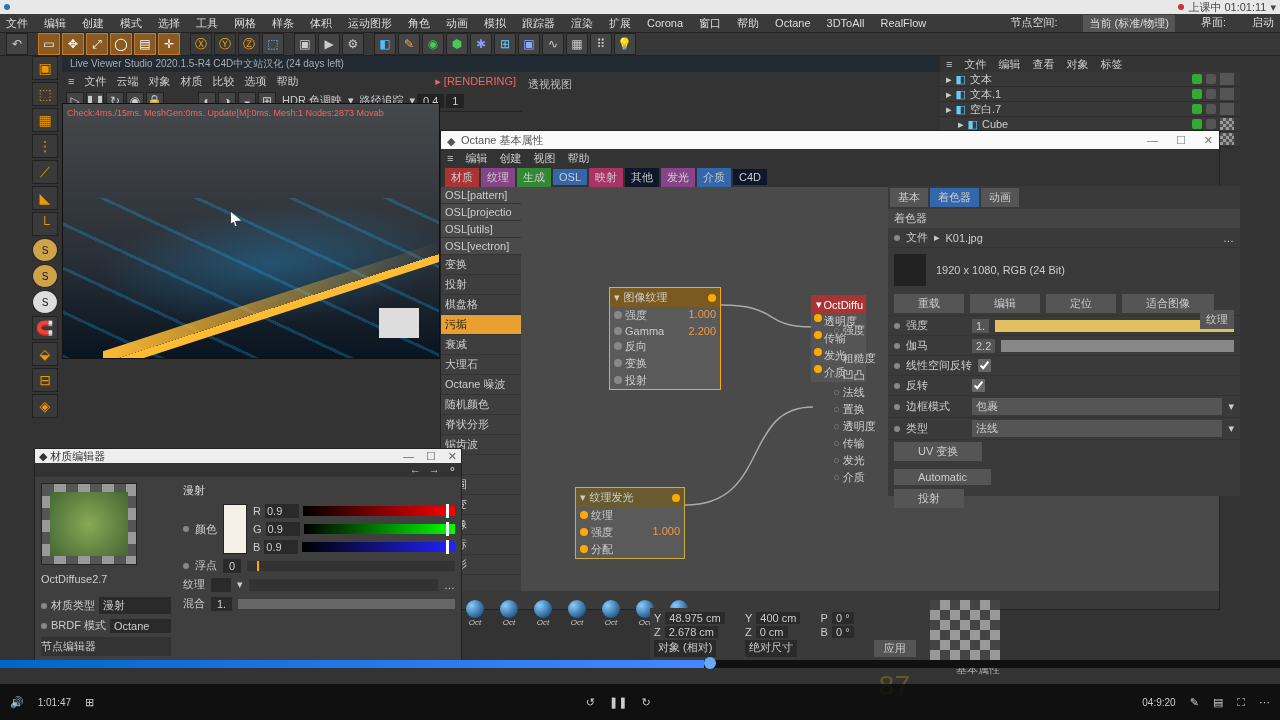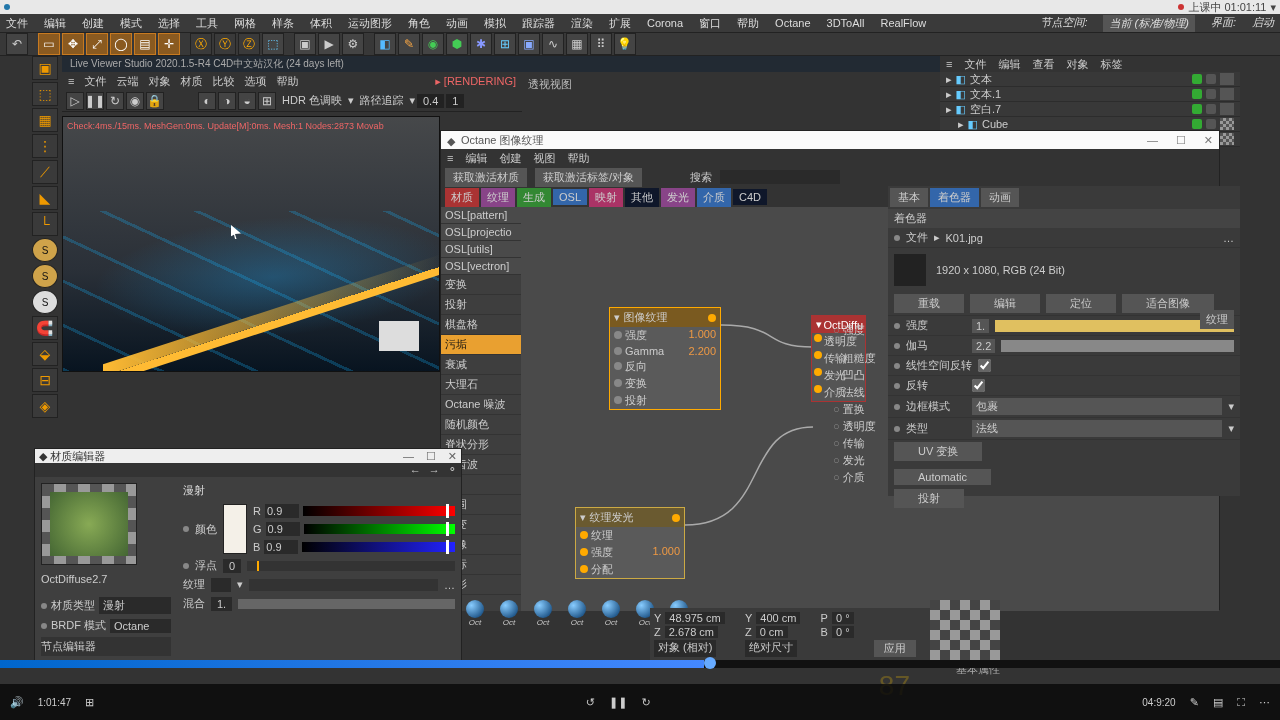--- a/index.html
+++ b/index.html
@@ -2,32 +2,32 @@
 <html><head>
 <meta charset="utf-8">
 <style>
 * { margin: 0; padding: 0; box-sizing: border-box; font-family: "Microsoft YaHei", Arial, sans-serif; font-size: 11px; }
 body { background: #333; color: #ccc; width: 1280px; height: 720px; overflow: hidden; position: relative; }
 .titlebar { height: 14px; background: #e8e8e8; display: flex; align-items: center; padding: 0 4px; color: #444; font-size: 10px; }
 .titlebar .tdot { width: 6px; height: 6px; border-radius: 50%; background: #5a5; margin-right: 4px; }
 .titlebar .rec { margin-left: auto; display: flex; align-items: center; gap: 4px; }
 .titlebar .rdot { width: 6px; height: 6px; border-radius: 50%; background: #c33; }
 .menubar { height: 18px; background: #3a3a3a; display: flex; align-items: center; padding: 0 6px; gap: 16px; color: #ddd; font-size: 11px; }
-.menubar .right { margin-left: auto; display: flex; gap: 16px; font-style: italic; }
+.menubar .right { margin-left: auto; display: flex; gap: 26px; }
 .toolbar { height: 24px; background: #383838; display: flex; align-items: center; padding: 0 6px; gap: 2px; border-top: 1px solid #222; border-bottom: 1px solid #222;}
 .tb-icon { width: 22px; height: 22px; background: #444; border: 1px solid #222; display: flex; align-items: center; justify-content: center; font-size: 12px; color: #ccc; }
 .tb-icon.orange { background: #8a5a20; border-color:#c87a20; color: #fff; }
 .tb-icon.axis { background: #3a3a3a; color:#fa0; }
 .tb-sep { width: 6px; }
 .live-header { height: 16px; background: #222a33; color: #aaa; padding: 0 8px; display: flex; align-items: center; font-size: 10px; position: absolute; left: 62px; top: 56px; width: 880px;}
 .live-menu { height: 18px; background: #333; display: flex; align-items: center; padding: 0 6px; gap: 10px; font-size: 11px; position: absolute; left: 62px; top: 72px; width: 460px;}
 .live-menu .rend { margin-left: auto; color: #e66; }
 .live-tools { height: 22px; background: #333; display: flex; align-items: center; padding: 0 4px; gap: 2px; font-size: 10px; position: absolute; left: 62px; top: 90px; width: 460px; border-bottom: 1px solid #222;}
 .live-tools .lbl { padding: 0 4px; }
-.viewport { position: absolute; left: 62px; top: 116px; width: 378px; height: 256px; background: linear-gradient(180deg,#46484a 0%, #2a3038 60%, #081420 100%); border: 1px solid #111; overflow: hidden;}
+.viewport { position: absolute; left: 62px; top: 103px; width: 378px; height: 256px; background: linear-gradient(180deg,#46484a 0%, #2a3038 60%, #081420 100%); border: 1px solid #111; overflow: hidden;}
 .viewport .glow1 { position: absolute; left: 30px; top: 100px; width: 360px; height: 120px; background: radial-gradient(ellipse, rgba(30,150,220,0.35), transparent 70%); transform: skewY(-4deg);}
 .viewport .lineb { position: absolute; left: 0; bottom: 0; width: 100%; height: 160px; background: repeating-linear-gradient(25deg, rgba(20,180,255,0.25) 0 3px, transparent 3px 40px); }
 .viewport .yellow1 { position: absolute; left: 40px; bottom: 50px; width: 340px; height: 12px; background: linear-gradient(90deg, #fb3, transparent); transform: skewY(-18deg); box-shadow: 0 8px 0 #fb3; }
 .viewport .box1 { position: absolute; right: 20px; bottom: 20px; width: 40px; height: 30px; background: #ddd; }
 .viewport .cur { position: absolute; left: 168px; top: 108px; width: 10px; height: 14px; background: #fff; clip-path: polygon(0 0,100% 60%,40% 65%,55% 100%,40% 100%,30% 70%,0 80%);}
 .viewport .stat { position: absolute; left: 4px; top: 4px; color: #e66; font-size: 9px; }
 .lefttool { position: absolute; left: 32px; top: 56px; width: 28px; display: flex; flex-direction: column; gap: 2px; }
 .lefttool .lt { width: 26px; height: 24px; background: #3a3a3a; border: 1px solid #222; display: flex; align-items: center; justify-content: center; color: #e90; font-size: 14px;}
 .lt.s { border-radius: 50%; font-size: 10px; color: #111; background: #cfa34a;}
 .obj-panel { position: absolute; right: 40px; top: 56px; width: 300px; }
@@ -319,40 +319,34 @@
         <span class="tog"></span>
         <span class="tog2"></span>
         <span class="tag chk"></span>
       </div>
     </div>
 </div>
 
 <div class="node-editor">
   <div class="ne-title">
       <span class="dot">◆</span>
-      <span>Octane 图像纹理</span>
+      <span>Octane 基本属性</span>
     <span style="margin-left:auto;display:flex;gap:18px;color:#777">
       <span>—</span>
       <span>☐</span>
       <span>✕</span>
     </span>
   </div>
   <div class="ne-menu" id="nemenu">
       <span>≡</span>
       <span>编辑</span>
       <span>创建</span>
       <span>视图</span>
       <span>帮助</span>
     </div>
-  <div class="ne-row2">
-    <span class="btn">获取激活材质</span>
-    <span class="btn">获取激活标签/对象</span>
-    <span style="margin-left:40px">搜索</span>
-    <span style="background:#2a2a2a;width:120px;height:14px"></span>
-  </div>
   <div class="ne-row3" id="nerow3">
       <span class="tag red">材质</span>
       <span class="tag prp">纹理</span>
       <span class="tag grn">生成</span>
       <span class="tag blu">OSL</span>
       <span class="tag pnk">映射</span>
       <span class="tag dk">其他</span>
       <span class="tag prp">发光</span>
       <span class="tag blu">介质</span>
       <span class="tag dk">C4D</span>

